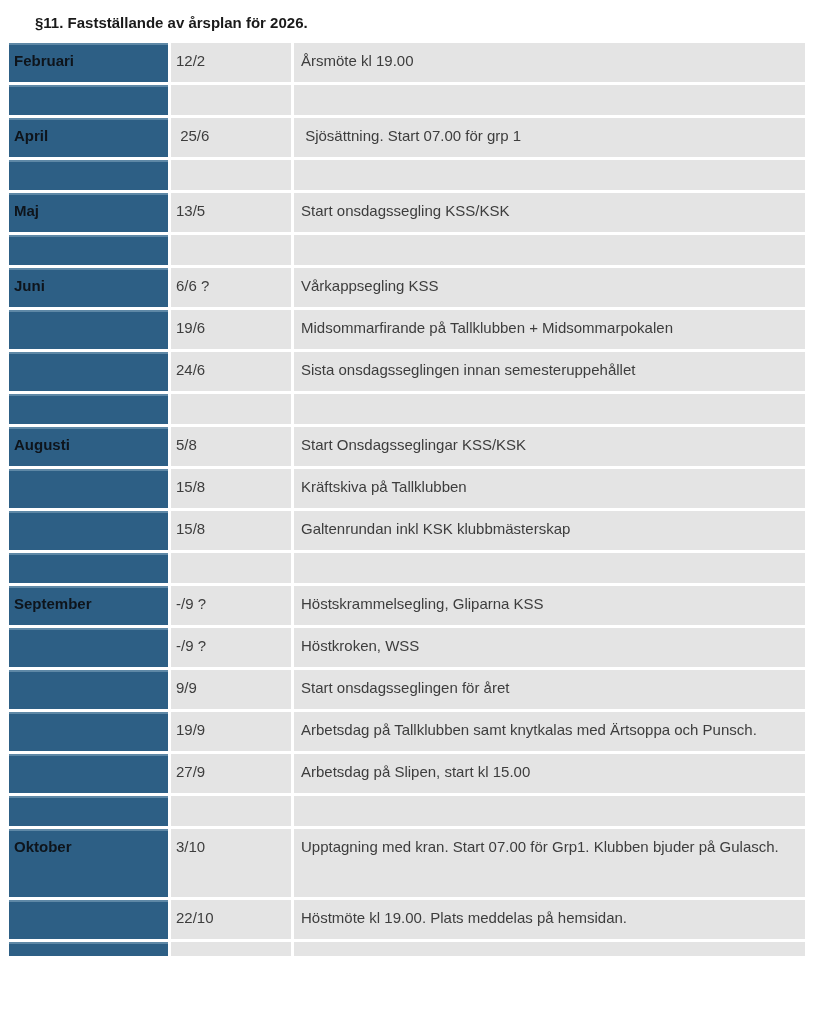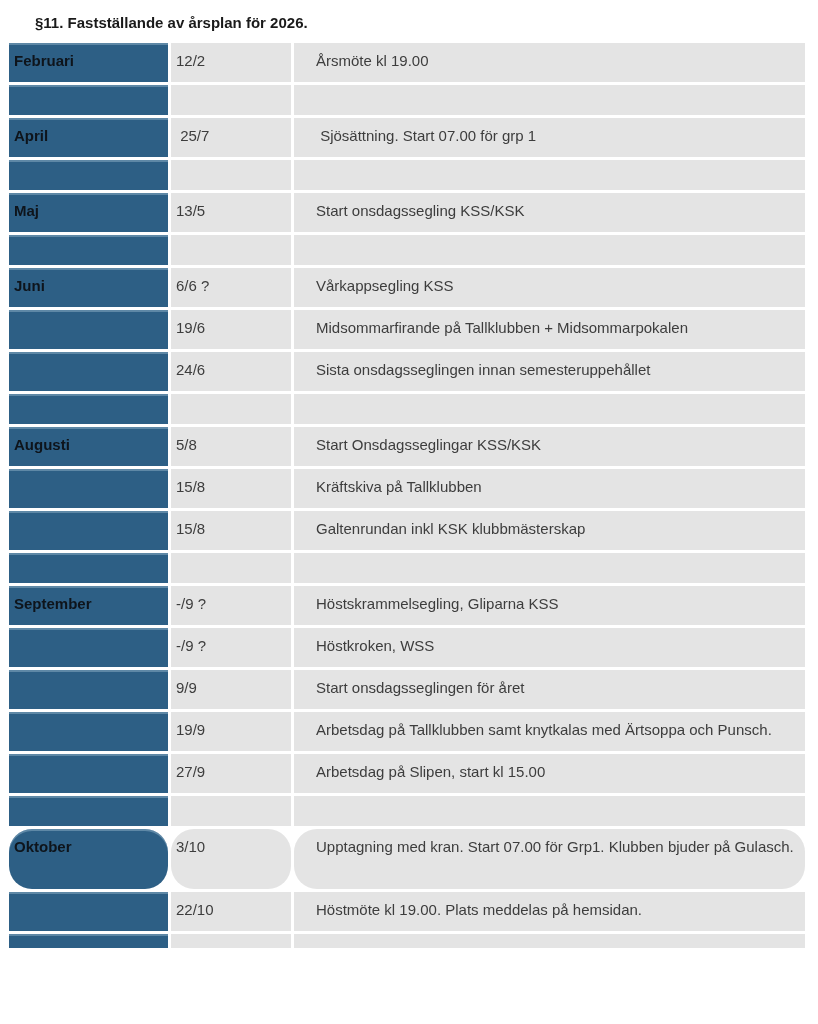--- a/index.html
+++ b/index.html
@@ -41,24 +41,24 @@
     color: var(--month-text, #0e141b);
     font-weight: bold;
     box-shadow: inset 0 2px 0 rgba(176, 203, 222, 0.38);
   }
   td.data-cell {
     background: var(--cell-bg, #e4e4e4);
     color: var(--body-text, #3d3d3d);
     white-space: pre-wrap;
     margin-top: 10px;
   }
-  td.activity-cell { padding-left: 22px; }
+  td.activity-cell { padding-left: 7px; }
   tr.row-event td  { height: 39px; }
   tr.row-spacer td { height: 30px; }
-  tr.row-tall td   { height: 60px; border-radius: 23px; }
+  tr.row-tall td   { height: 68px; }
   tr.row-thin td   { height: 14px; }
 </style>
 </head>
 <body style="background: rgb(255, 255, 255);">
 
 <div class="heading">§11. Fastställande av årsplan för 2026.</div>
 
 <table class="yearplan">
   <colgroup>
     <col class="col-month">
@@ -71,21 +71,21 @@
         <td class="data-cell date-cell">12/2</td>
         <td class="data-cell activity-cell">Årsmöte kl 19.00</td>
       </tr>
       <tr class="row-spacer">
         <td class="month-cell"></td>
         <td class="data-cell date-cell"></td>
         <td class="data-cell activity-cell"></td>
       </tr>
       <tr class="row-event">
         <td class="month-cell"> April</td>
-        <td class="data-cell date-cell"> 25/7</td>
+        <td class="data-cell date-cell"> 25/6</td>
         <td class="data-cell activity-cell"> Sjösättning. Start 07.00 för grp 1</td>
       </tr>
       <tr class="row-spacer">
         <td class="month-cell"></td>
         <td class="data-cell date-cell"></td>
         <td class="data-cell activity-cell"></td>
       </tr>
       <tr class="row-event">
         <td class="month-cell">Maj</td>
         <td class="data-cell date-cell">13/5</td>

